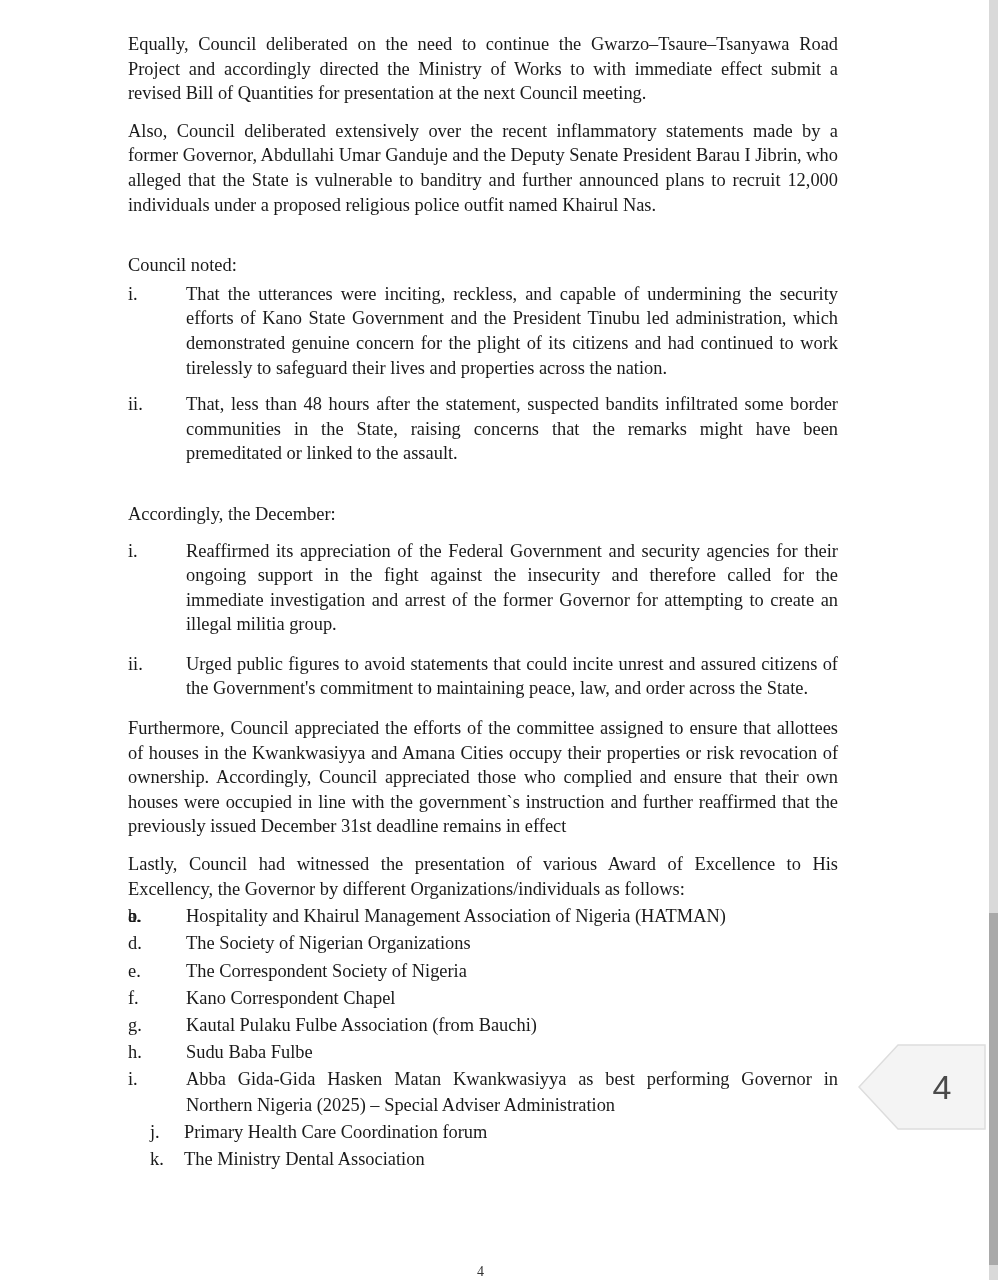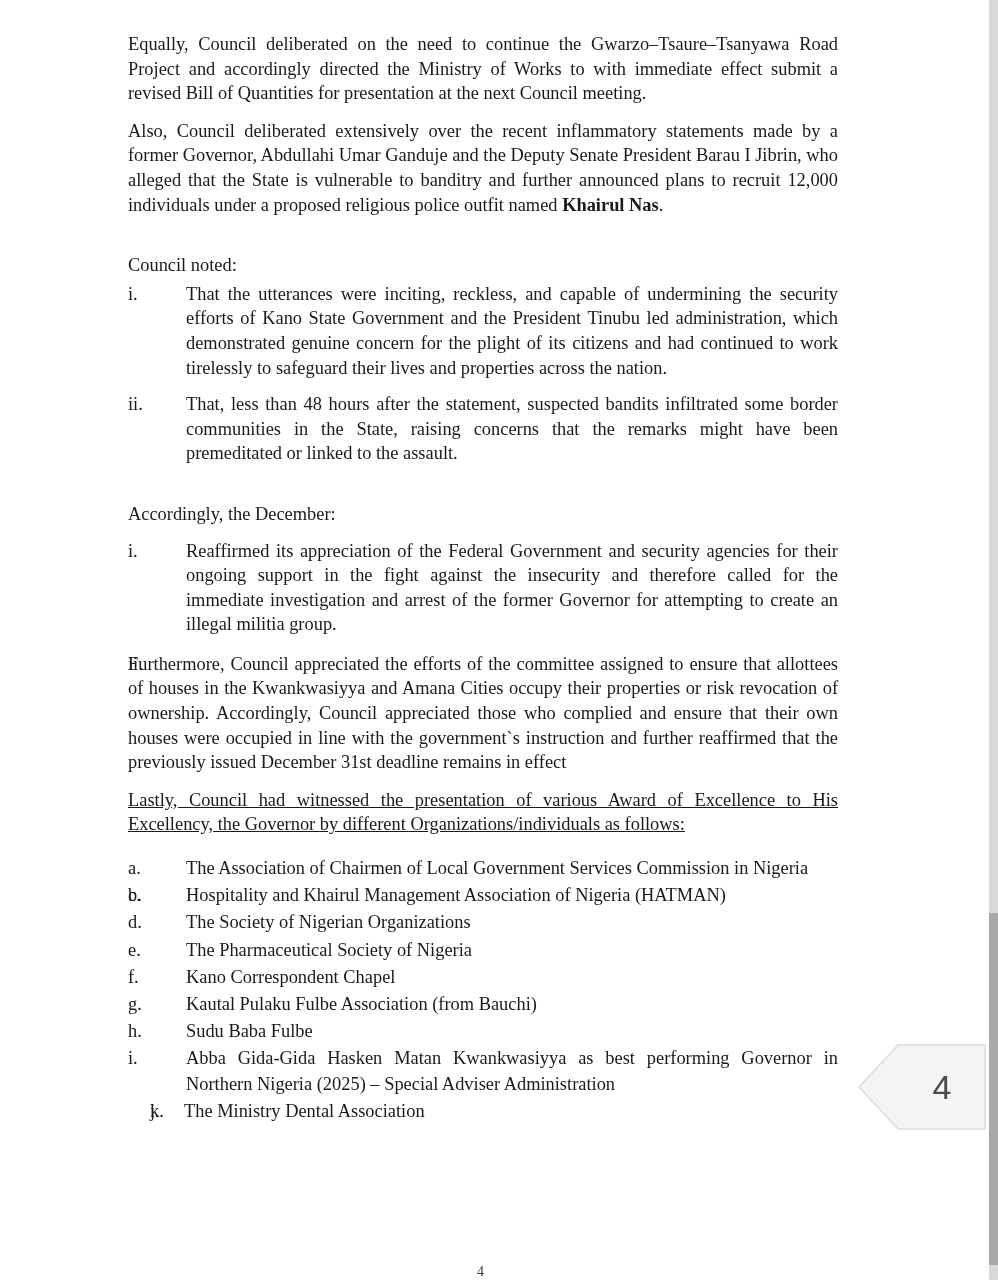--- a/index.html
+++ b/index.html
@@ -31,21 +31,21 @@
       width: 710px;
       font-size: 18.4px;
       line-height: 24.6px;
     }
     .para {
       margin: 0 0 13px 0;
       text-align: justify;
       text-align-last: left;
     }
     .para.tight { margin-bottom: 4px; margin-top: 36px; }
-    .para.spaced { margin-bottom: 19px; text-decoration: underline; }
+    .para.spaced { margin-bottom: 3px; }
     .list {
       list-style: none;
       margin: 0;
       padding: 0;
     }
     .item {
       position: relative;
       padding-left: 58px;
       text-align: justify;
       text-align-last: left;
@@ -60,21 +60,21 @@
     .roman.noted .item { margin-bottom: 12px; }
     .roman.accord { margin-top: 12px; }
     .roman.accord .item { margin-bottom: 15px; }
     .alpha .item {
       margin-bottom: 1.8px;
       line-height: 25.4px;
     }
     .alpha .item .marker { width: 40px; }
     .alpha .item.jk .marker { width: 34px; text-align: left; left: 22px; }
     .alpha .item.jk { padding-left: 56px; }
-    b.bold { font-weight: bold; }
+    b.bold { font-weight: normal; }
 
     .page-footer-number {
       position: absolute;
       left: 477px;
       top: 1264px;
       font-size: 14px;
       color: #333;
     }
 
     
@@ -142,65 +142,66 @@
 
     <p class="para tight">Accordingly, the December:</p>
 
     <ul class="list roman accord">
       <li class="item">
         <span class="marker">i.</span>
         <span>Reaffirmed its appreciation of the Federal Government and security agencies for their ongoing support in the fight against the insecurity and therefore called for the immediate investigation and arrest of the former Governor for attempting to create an illegal militia group.</span>
       </li>
       <li class="item">
         <span class="marker">ii.</span>
+        <span>Urged public figures to avoid statements that could incite unrest and assured citizens of the Government's commitment to maintaining peace, law, and order across the State.</span>
       </li>
     </ul>
 
     <p class="para">Furthermore, Council appreciated the efforts of the committee assigned to ensure that allottees of houses in the Kwankwasiyya and Amana Cities occupy their properties or risk revocation of ownership. Accordingly, Council appreciated those who complied and ensure that their own houses were occupied in line with the government`s instruction and further reaffirmed that the previously issued December 31st deadline remains in effect</p>
 
     <p class="para spaced">Lastly, Council had witnessed the presentation of various Award of Excellence to His Excellency, the Governor by different Organizations/individuals as follows:</p>
 
     <ul class="list alpha">
       <li class="item">
         <span class="marker">a.</span>
-        <span>The Association of Chairmen of Local Government Services Commission in Nigeria</span>
       </li>
       <li class="item">
         <span class="marker">b.</span>
       </li>
       <li class="item">
         <span class="marker">c.</span>
         <span>Hospitality and Khairul Management Association of Nigeria (HATMAN)</span>
       </li>
       <li class="item">
         <span class="marker">d.</span>
         <span>The Society of Nigerian Organizations</span>
       </li>
       <li class="item">
         <span class="marker">e.</span>
-        <span>The Pharmaceutical Society of Nigeria</span>
+        <span>The Correspondent Society of Nigeria</span>
       </li>
       <li class="item">
         <span class="marker">f.</span>
         <span>Kano Correspondent Chapel</span>
       </li>
       <li class="item">
         <span class="marker">g.</span>
         <span>Kautal Pulaku Fulbe Association (from Bauchi)</span>
       </li>
       <li class="item">
         <span class="marker">h.</span>
         <span>Sudu Baba Fulbe</span>
       </li>
       <li class="item">
         <span class="marker">i.</span>
         <span>Abba Gida-Gida Hasken Matan Kwankwasiyya as best performing Governor in Northern Nigeria (2025) – Special Adviser Administration</span>
       </li>
       <li class="item jk">
         <span class="marker">j.</span>
+        <span>Primary Health Care Coordination forum</span>
       </li>
       <li class="item jk">
         <span class="marker">k.</span>
         <span>The Ministry Dental Association</span>
       </li>
     </ul>
   </div>
 
   <div class="page-footer-number">4</div>
 </div>

